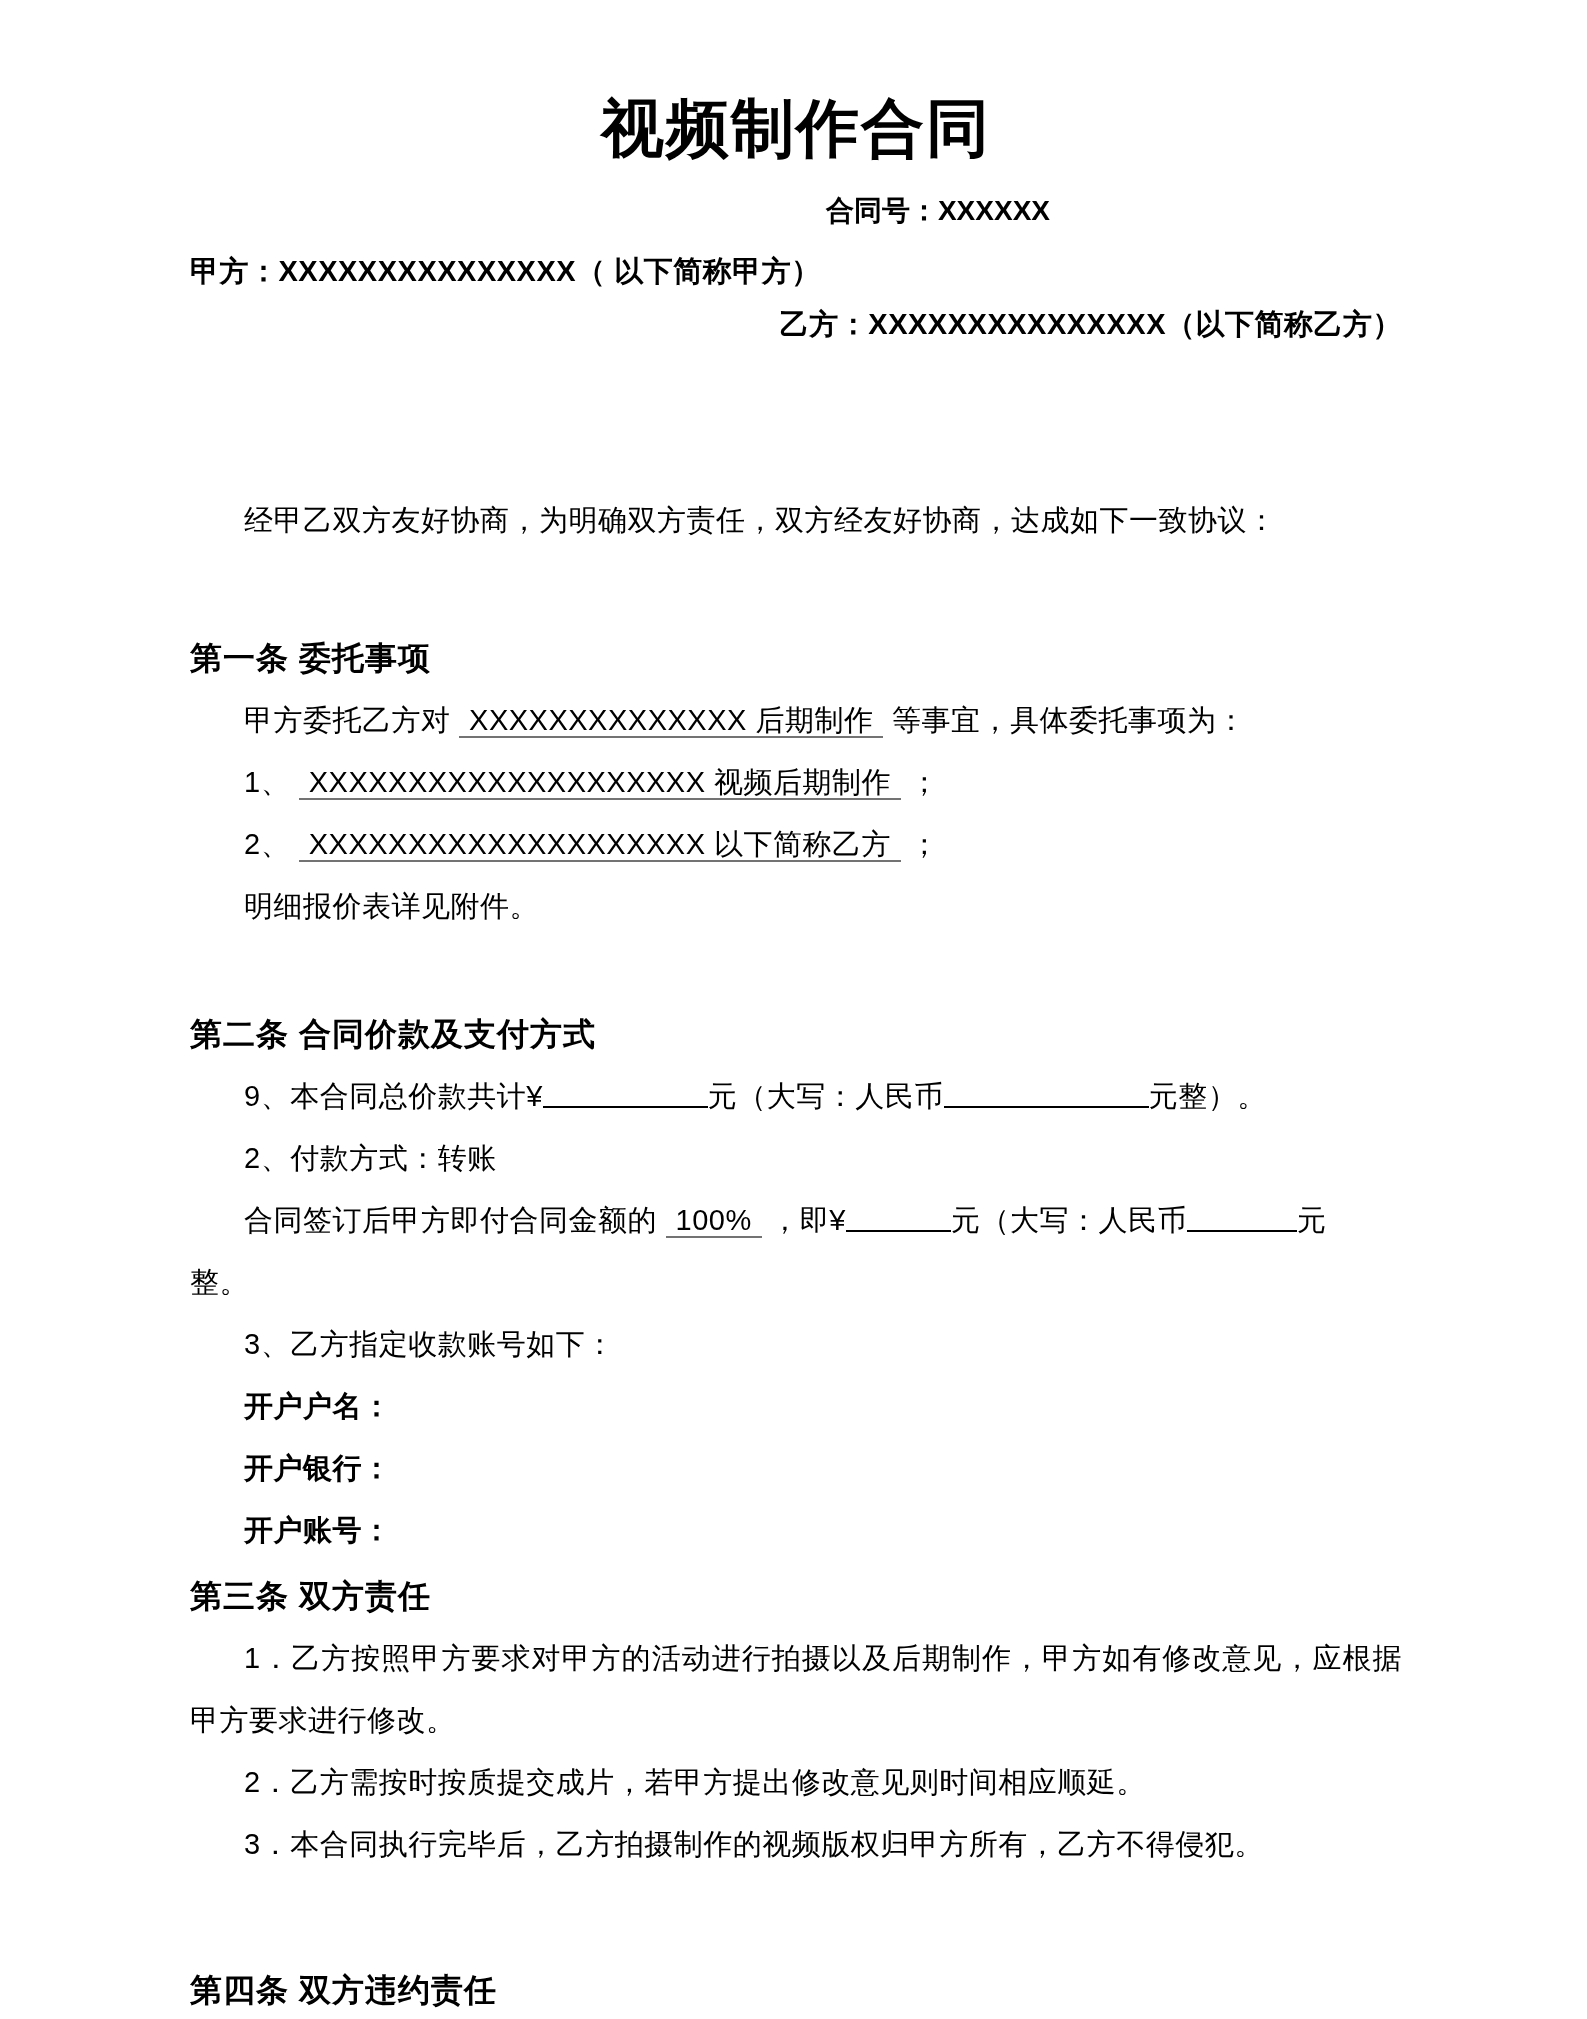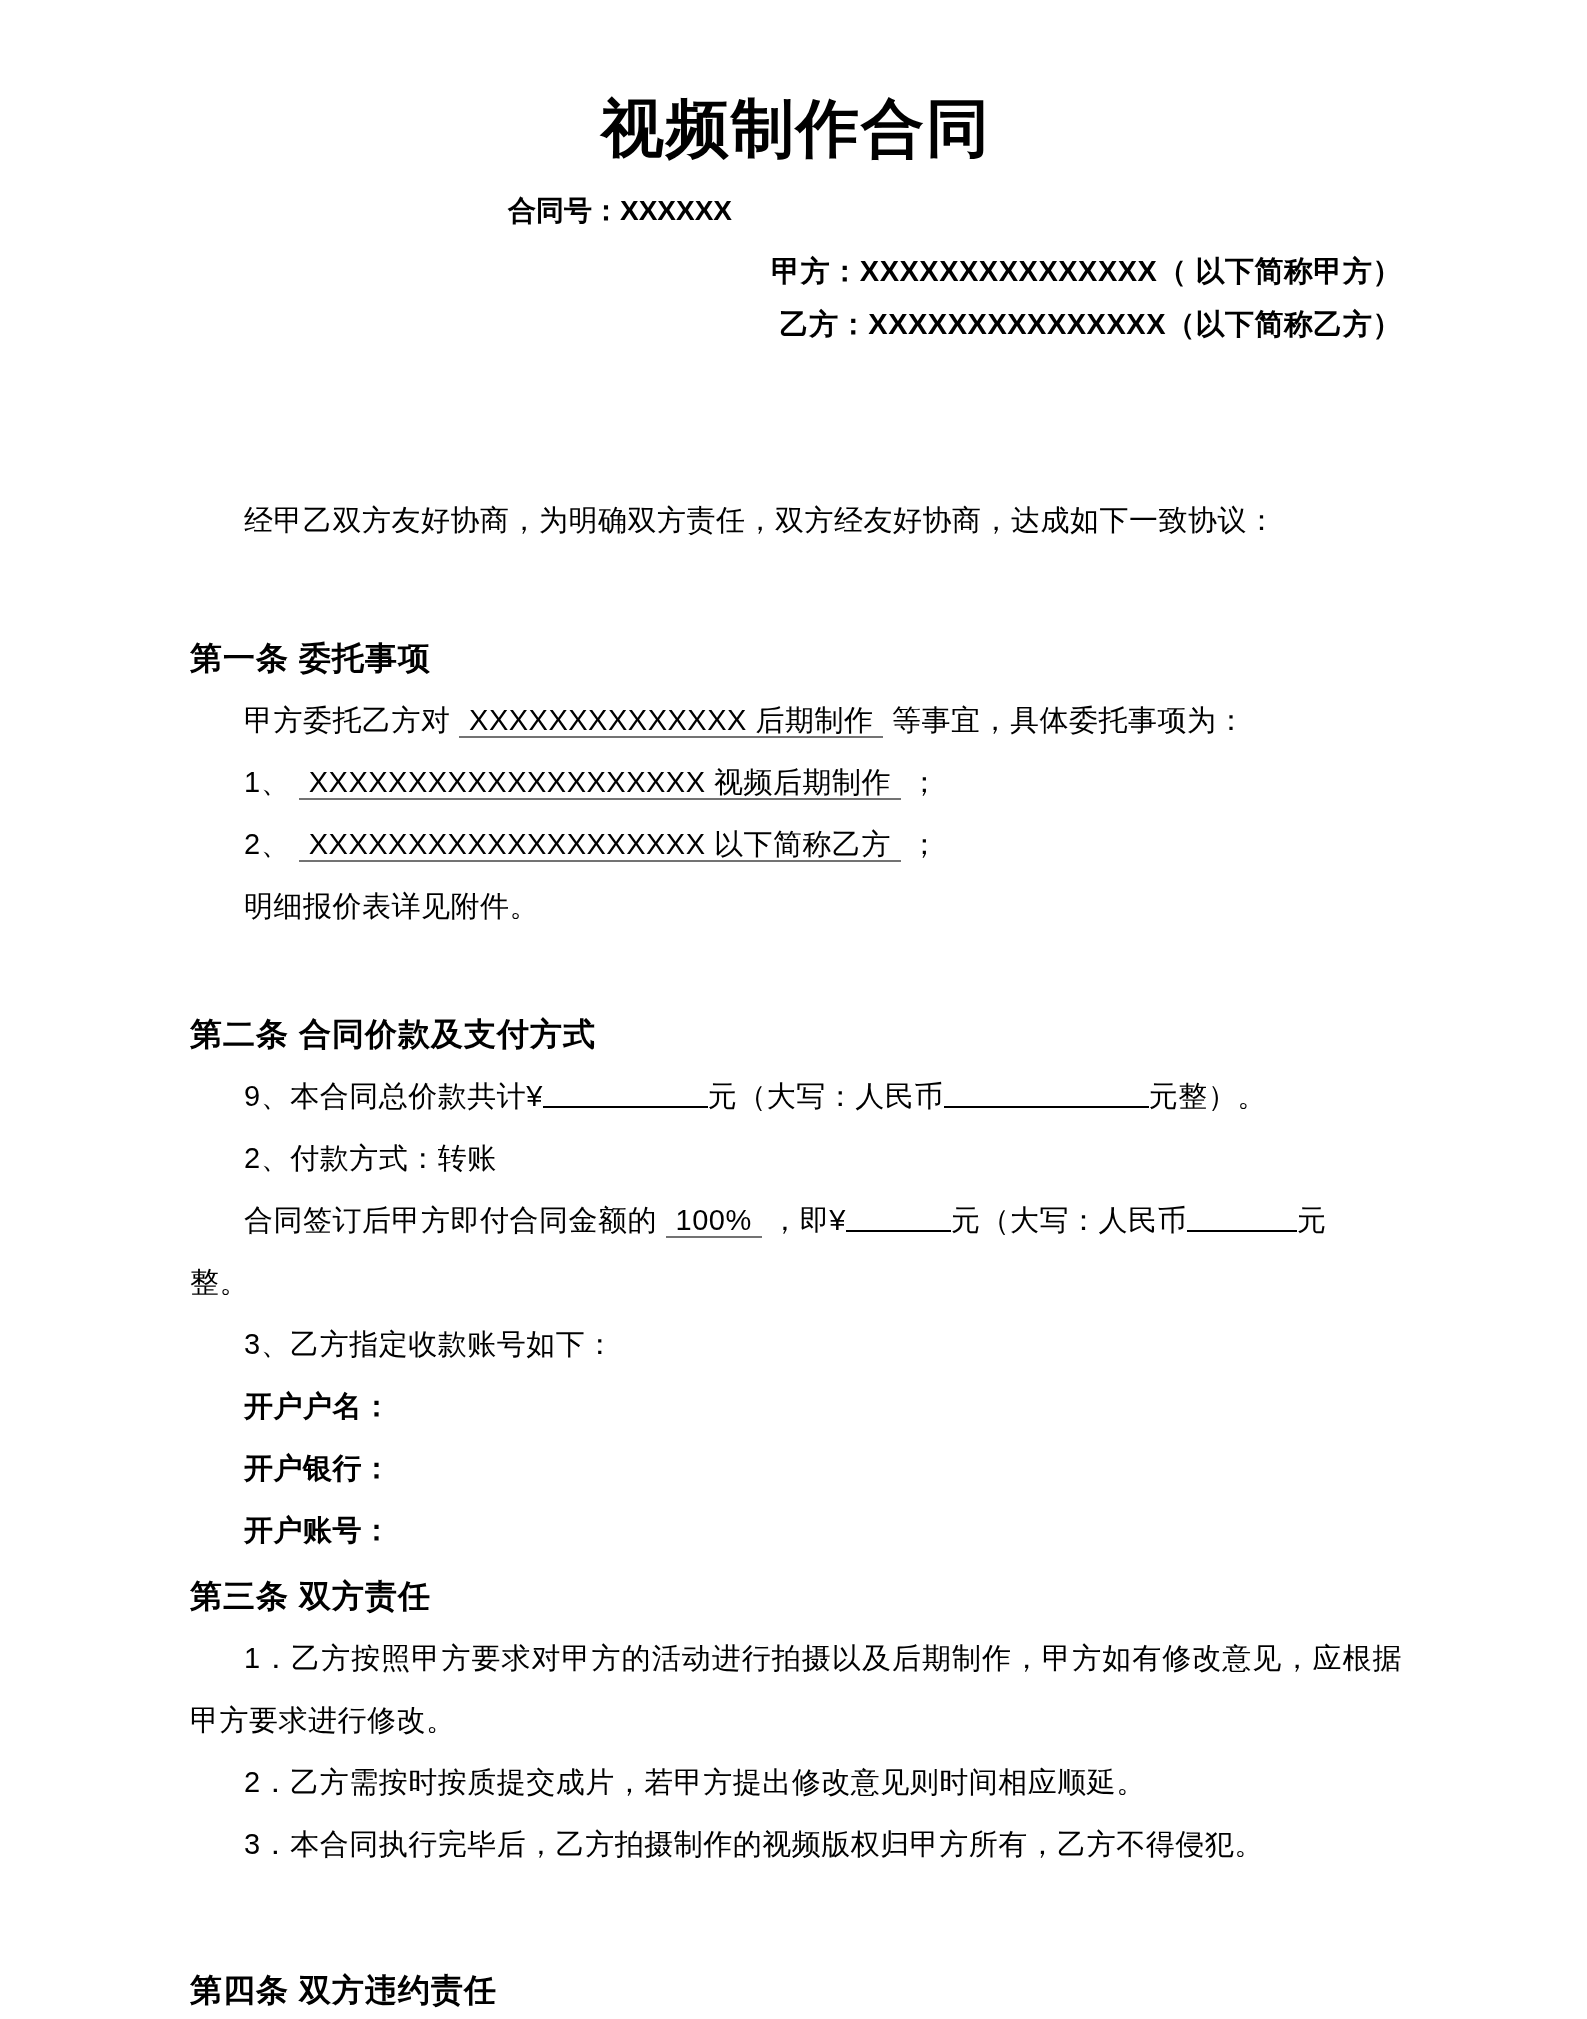--- a/index.html
+++ b/index.html
@@ -19,32 +19,32 @@
     margin-top: 88px;
     text-align: center;
     font-size: 63px;
     font-weight: 900;
     line-height: 80px;
     letter-spacing: 2px;
   }
   .contract-no {
     margin-top: 24px;
     margin-right: 352px;
-    text-align: center;
+    text-align: right;
     font-size: 28px;
     font-weight: 700;
     line-height: 38px;
   }
   .party {
     font-size: 29px;
     font-weight: 700;
     line-height: 42px;
     letter-spacing: 0.5px;
   }
-  .party-a { margin-top: 20px; text-align: right; }
+  .party-a { margin-top: 20px; }
   .party-b { margin-top: 11px; text-align: right; }
   .para {
     font-size: 29px;
     line-height: 62px;
     letter-spacing: 0.5px;
     text-align: justify;
   }
   .indent { text-indent: 54px; }
   .bold { font-weight: 700; }
   .heading {

